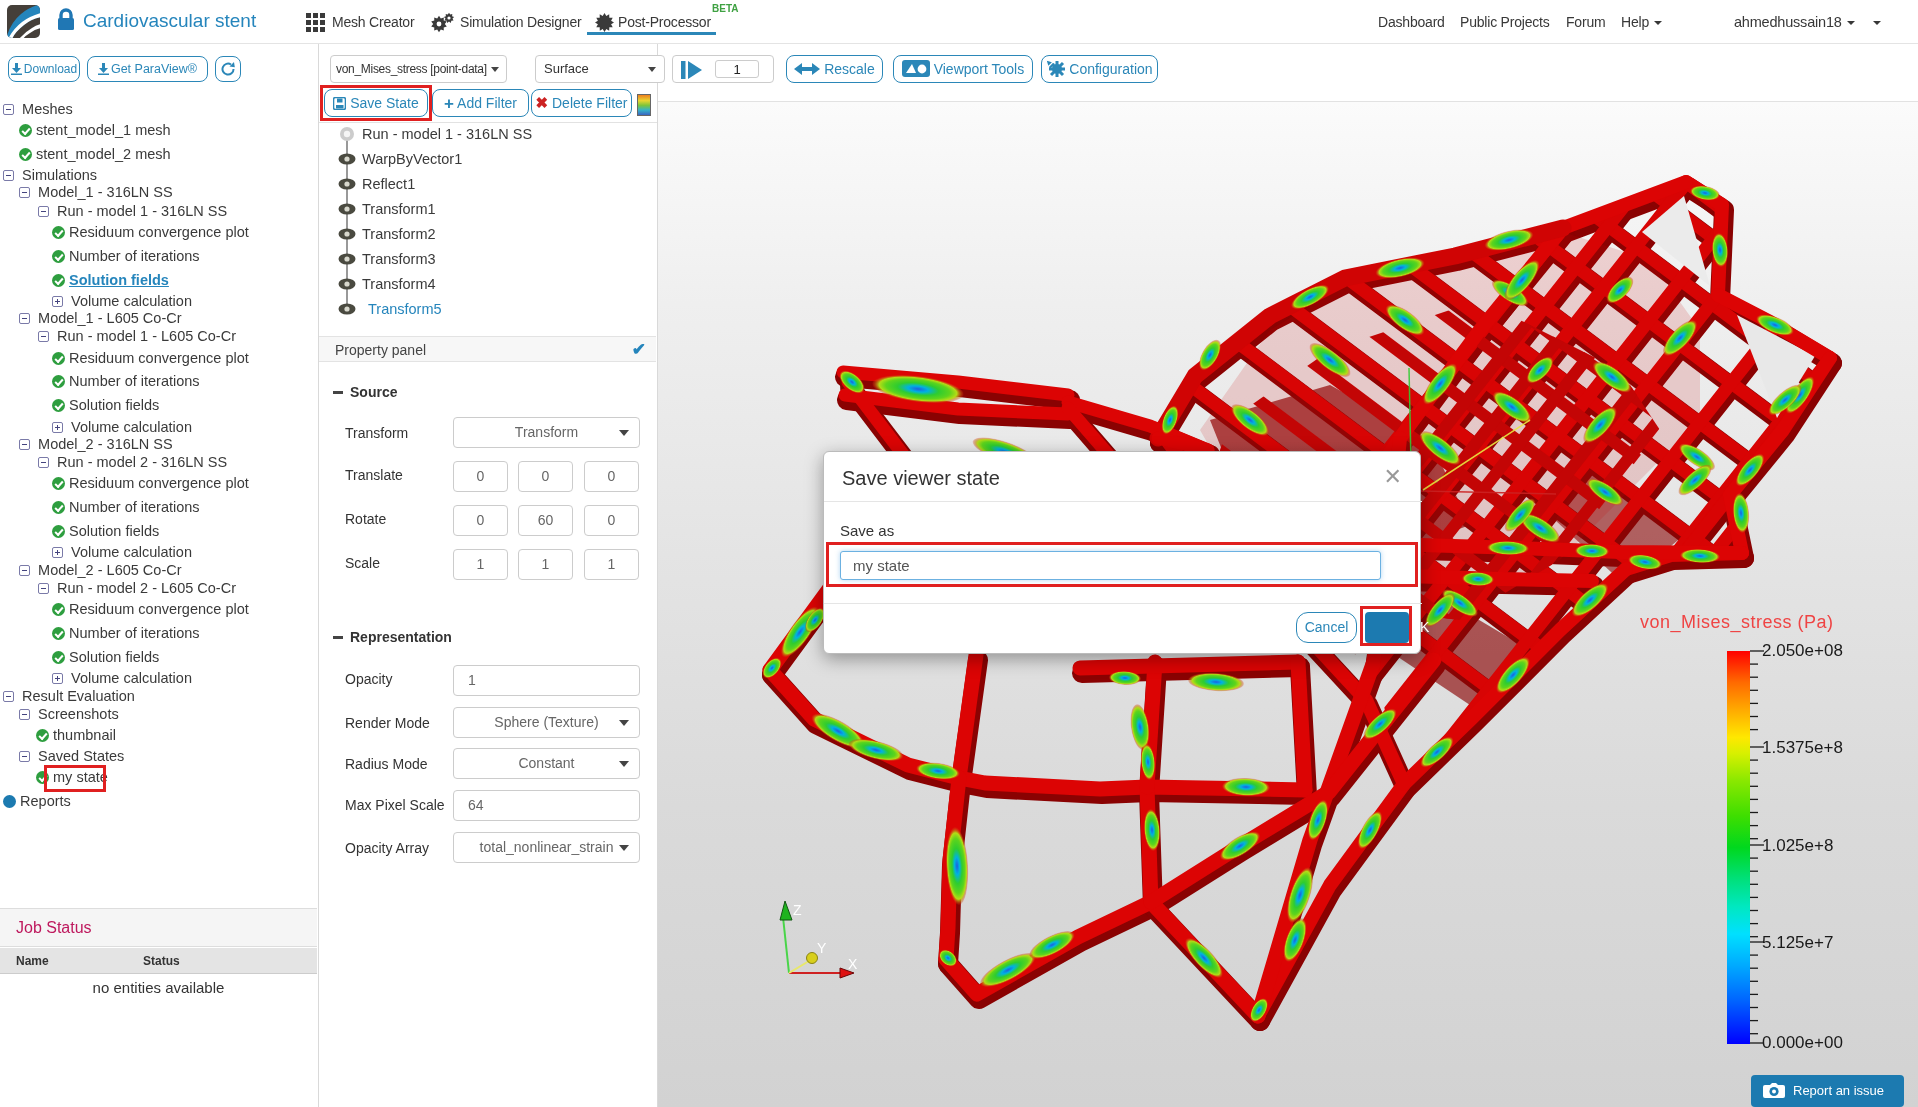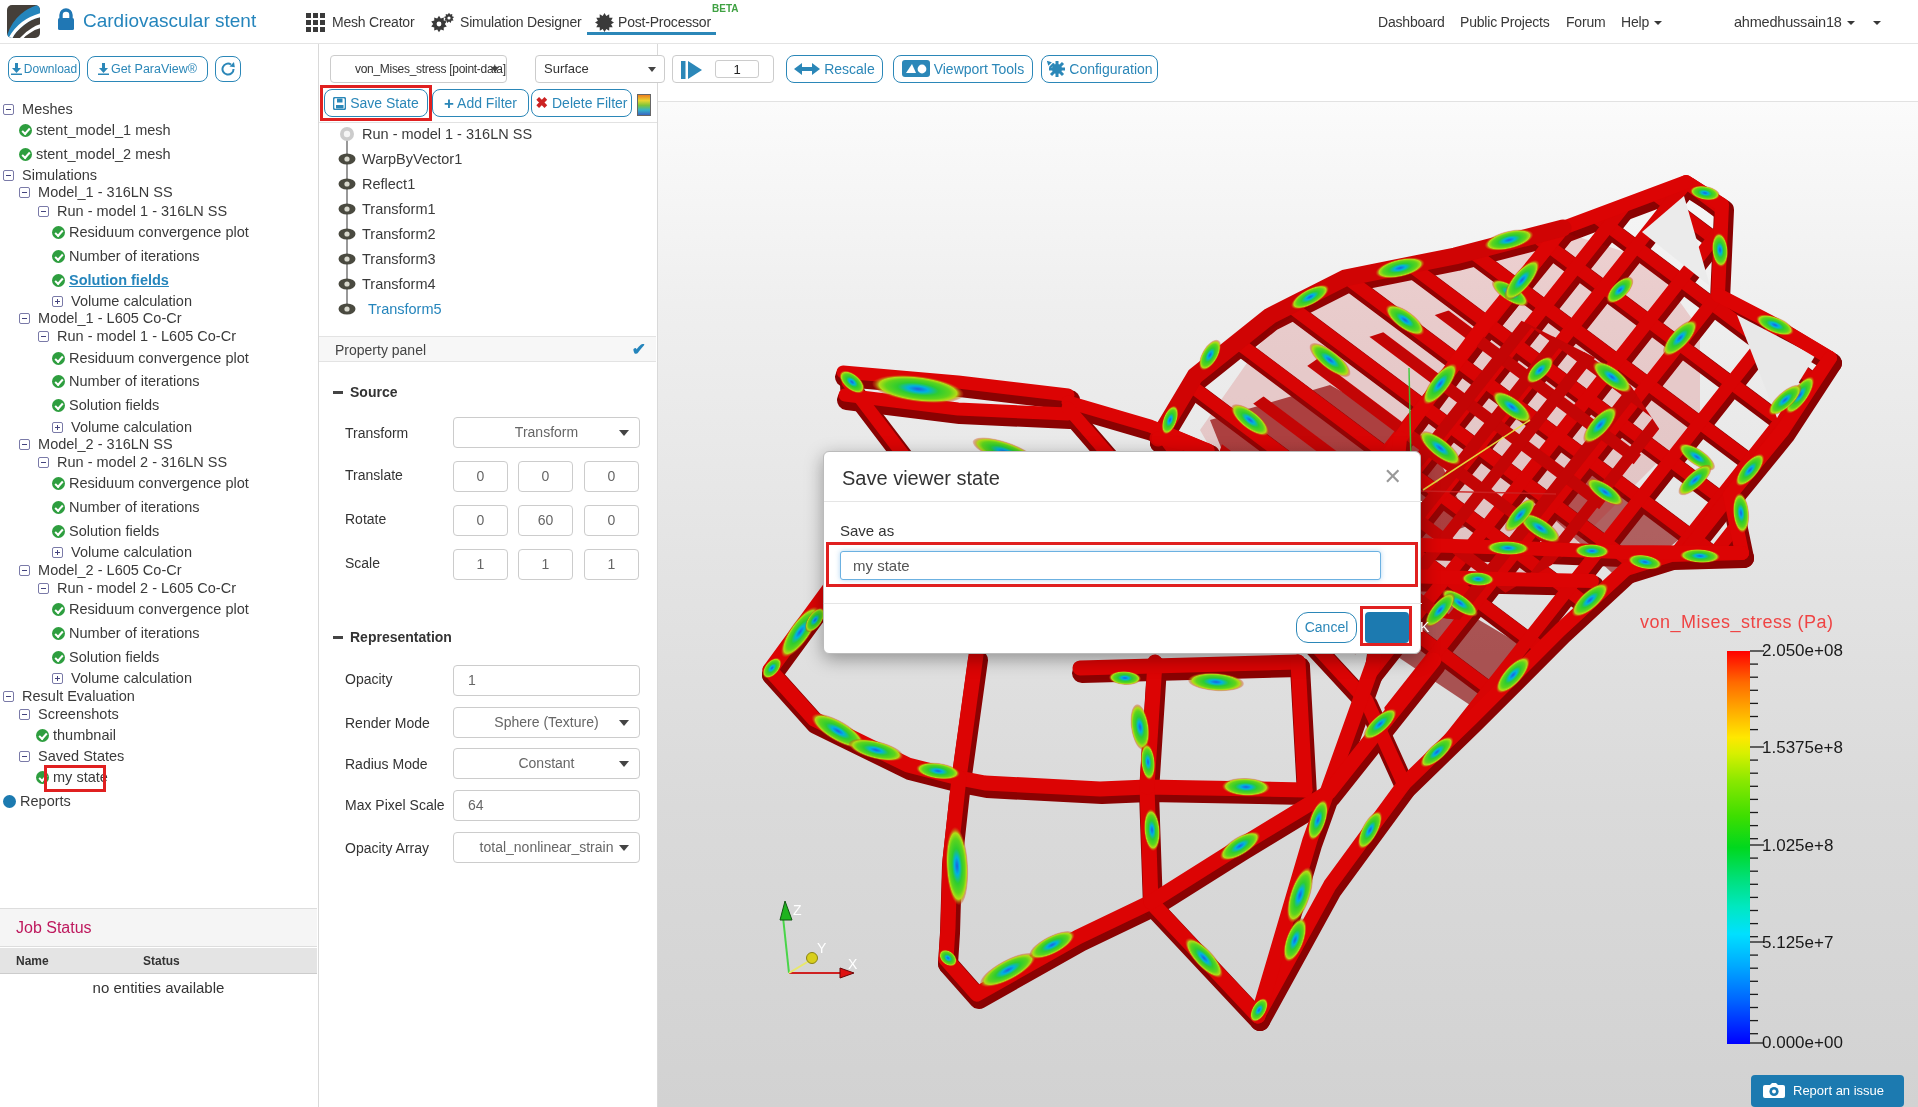--- a/index.html
+++ b/index.html
@@ -528,21 +528,21 @@
       <div id="js-head">Job Status</div>
       <div id="js-thead">
           <span style="position:absolute;left:16px;">Name</span>
           <span style="position:absolute;left:143px;">Status</span>
         </div>
       <div id="js-body">no entities available</div>
     </div>
   </div>
 
   <div class="abs" style="z-index:26;left:330px;top:55px;width:177px;height:28px;border:1px solid #ccc;border-radius:4px;background:#fff;font-size:12px;color:#333;line-height:26px;white-space:nowrap;overflow:hidden;letter-spacing:-0.3px;">
-    <span style="margin-left:24px;">von_Mises_stress [point-data]</span><span style="position:absolute;right:7px;top:11px;width:0;height:0;border-left:4px solid transparent;border-right:4px solid transparent;border-top:5px solid #444;"></span>
+    <span style="margin-left:5px;">von_Mises_stress [point-data]</span><span style="position:absolute;right:7px;top:11px;width:0;height:0;border-left:4px solid transparent;border-right:4px solid transparent;border-top:5px solid #444;"></span>
   </div>
   <div class="abs" style="z-index:26;left:535px;top:55px;width:130px;height:28px;border:1px solid #ccc;border-radius:4px;background:#fff;font-size:13px;color:#333;line-height:26px;">
     <span style="margin-left:8px;">Surface</span><span style="position:absolute;right:8px;top:11px;width:0;height:0;border-left:4px solid transparent;border-right:4px solid transparent;border-top:5px solid #444;"></span>
   </div>
   <div class="abs" style="z-index:26;left:672px;top:55px;width:102px;height:28px;border:1px solid #ccc;border-radius:4px;background:#fff;">
     <svg width="21" height="18" style="position:absolute;left:8px;top:5px;">
         <rect x="0" y="0" width="4.5" height="18" fill="#2b87b8"></rect>
         <polygon points="7,0 21,9 7,18" fill="#2b87b8"></polygon>
       </svg>
     <span style="position:absolute;left:42px;top:4px;width:44px;height:18px;border:1px solid #ccc;border-radius:3px;line-height:18px;font-size:13px;color:#222;text-align:center;">1</span>

